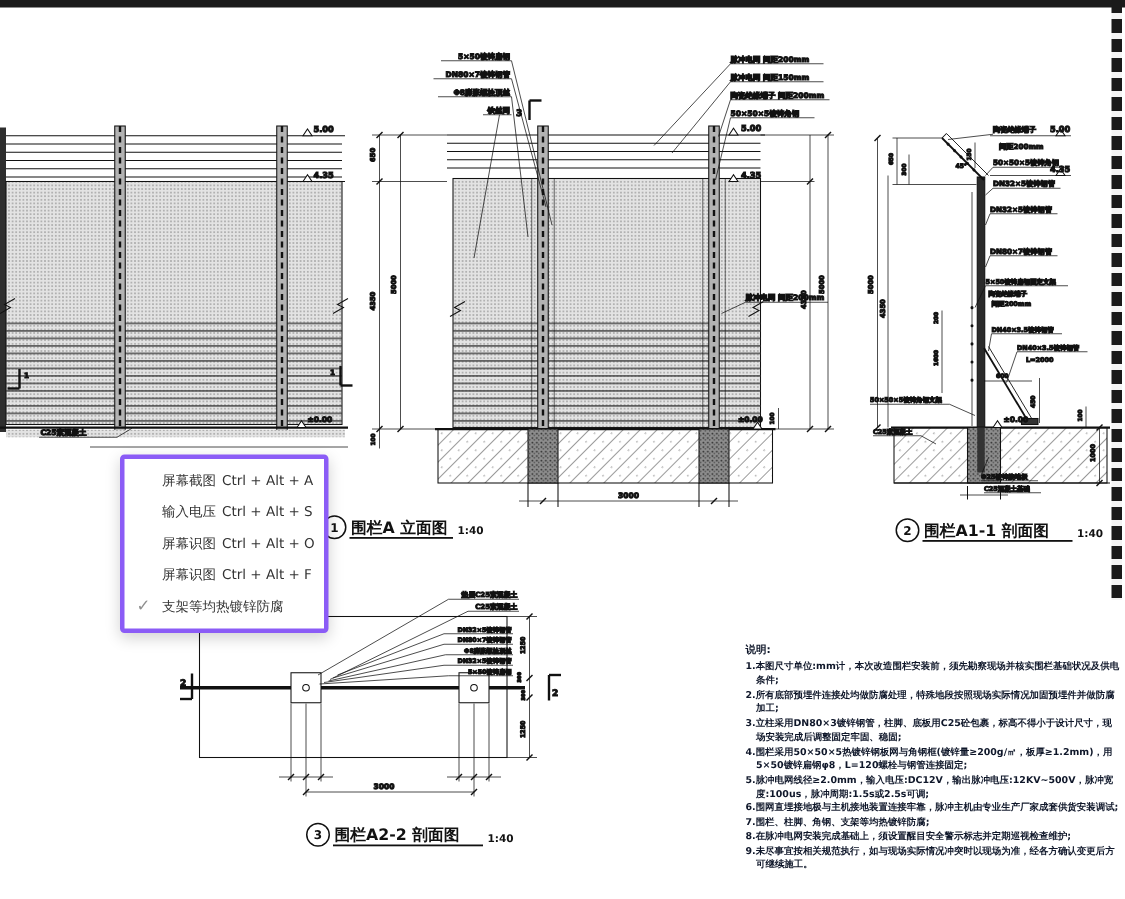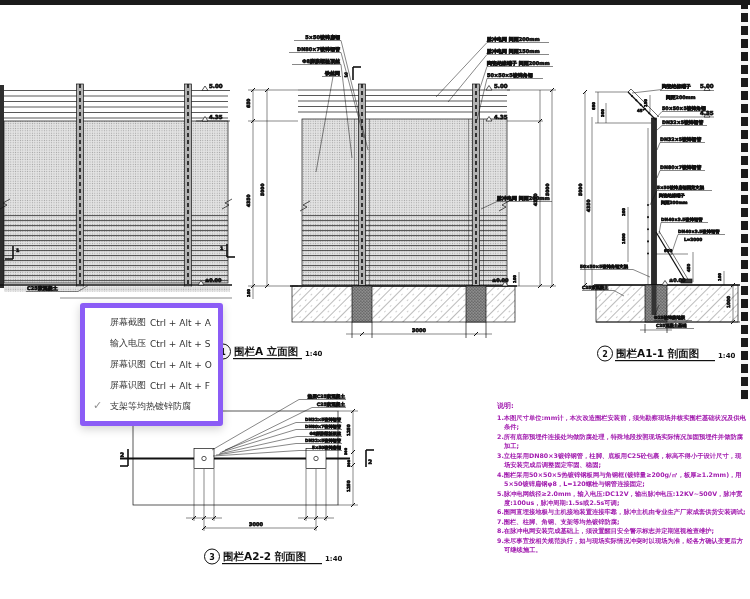--- a/index.html
+++ b/index.html
@@ -6,28 +6,28 @@
   .screen{position:relative;width:750px;height:599px;background:#fff;overflow:hidden;
           font-family:"DejaVu Sans",sans-serif;}
   .top-edge{position:absolute;left:0;top:0;width:750px;height:5px;background:#1b1b1b;}
   .right-edge{position:absolute;left:741px;top:0;width:7px;height:400px;
               background:repeating-linear-gradient(180deg,#1a1a1a 0 9px,#f4f4f4 9px 13px);}
   svg{position:absolute;left:0;top:0;}
   svg text{fill:#111;font-family:"DejaVu Sans",sans-serif;}
   .ghost{position:absolute;left:99px;top:320px;font-size:7px;color:#000;opacity:.16;letter-spacing:.5px;}
   
   .menu{position:absolute;left:80px;top:303px;width:133px;background:#fff;
-        border:5px solid #8b5cf6;border-radius:3px;box-shadow:0 3px 10px rgba(0,0,0,.18);
+        border:3px solid #8b5cf6;border-radius:3px;box-shadow:0 3px 10px rgba(0,0,0,.18);
         padding:4px 0;}
   .menu-row{position:relative;height:21px;display:flex;align-items:center;
             padding-left:25px;font-size:9px;color:#333;white-space:nowrap;cursor:default;}
   .menu-row .lbl{margin-right:4px;}
   .menu-row .chk{position:absolute;left:8px;top:3px;color:#8f8f8f;font-size:11px;}
   
-  .notes{position:absolute;left:497px;top:401px;width:250px;color:#a21caf;}
+  .notes{position:absolute;left:497px;top:428px;width:250px;color:#0f172a;}
   .notes .nh{font-size:7px;font-weight:bold;margin-bottom:2px;}
   .note-line{font-size:6.3px;font-weight:bold;line-height:1.5;
              padding-left:7px;text-indent:-7px;}
 </style>
 </head>
 <body>
 
 <div class="screen">
 
 <svg width="750" height="599" viewBox="0 0 750 599">

